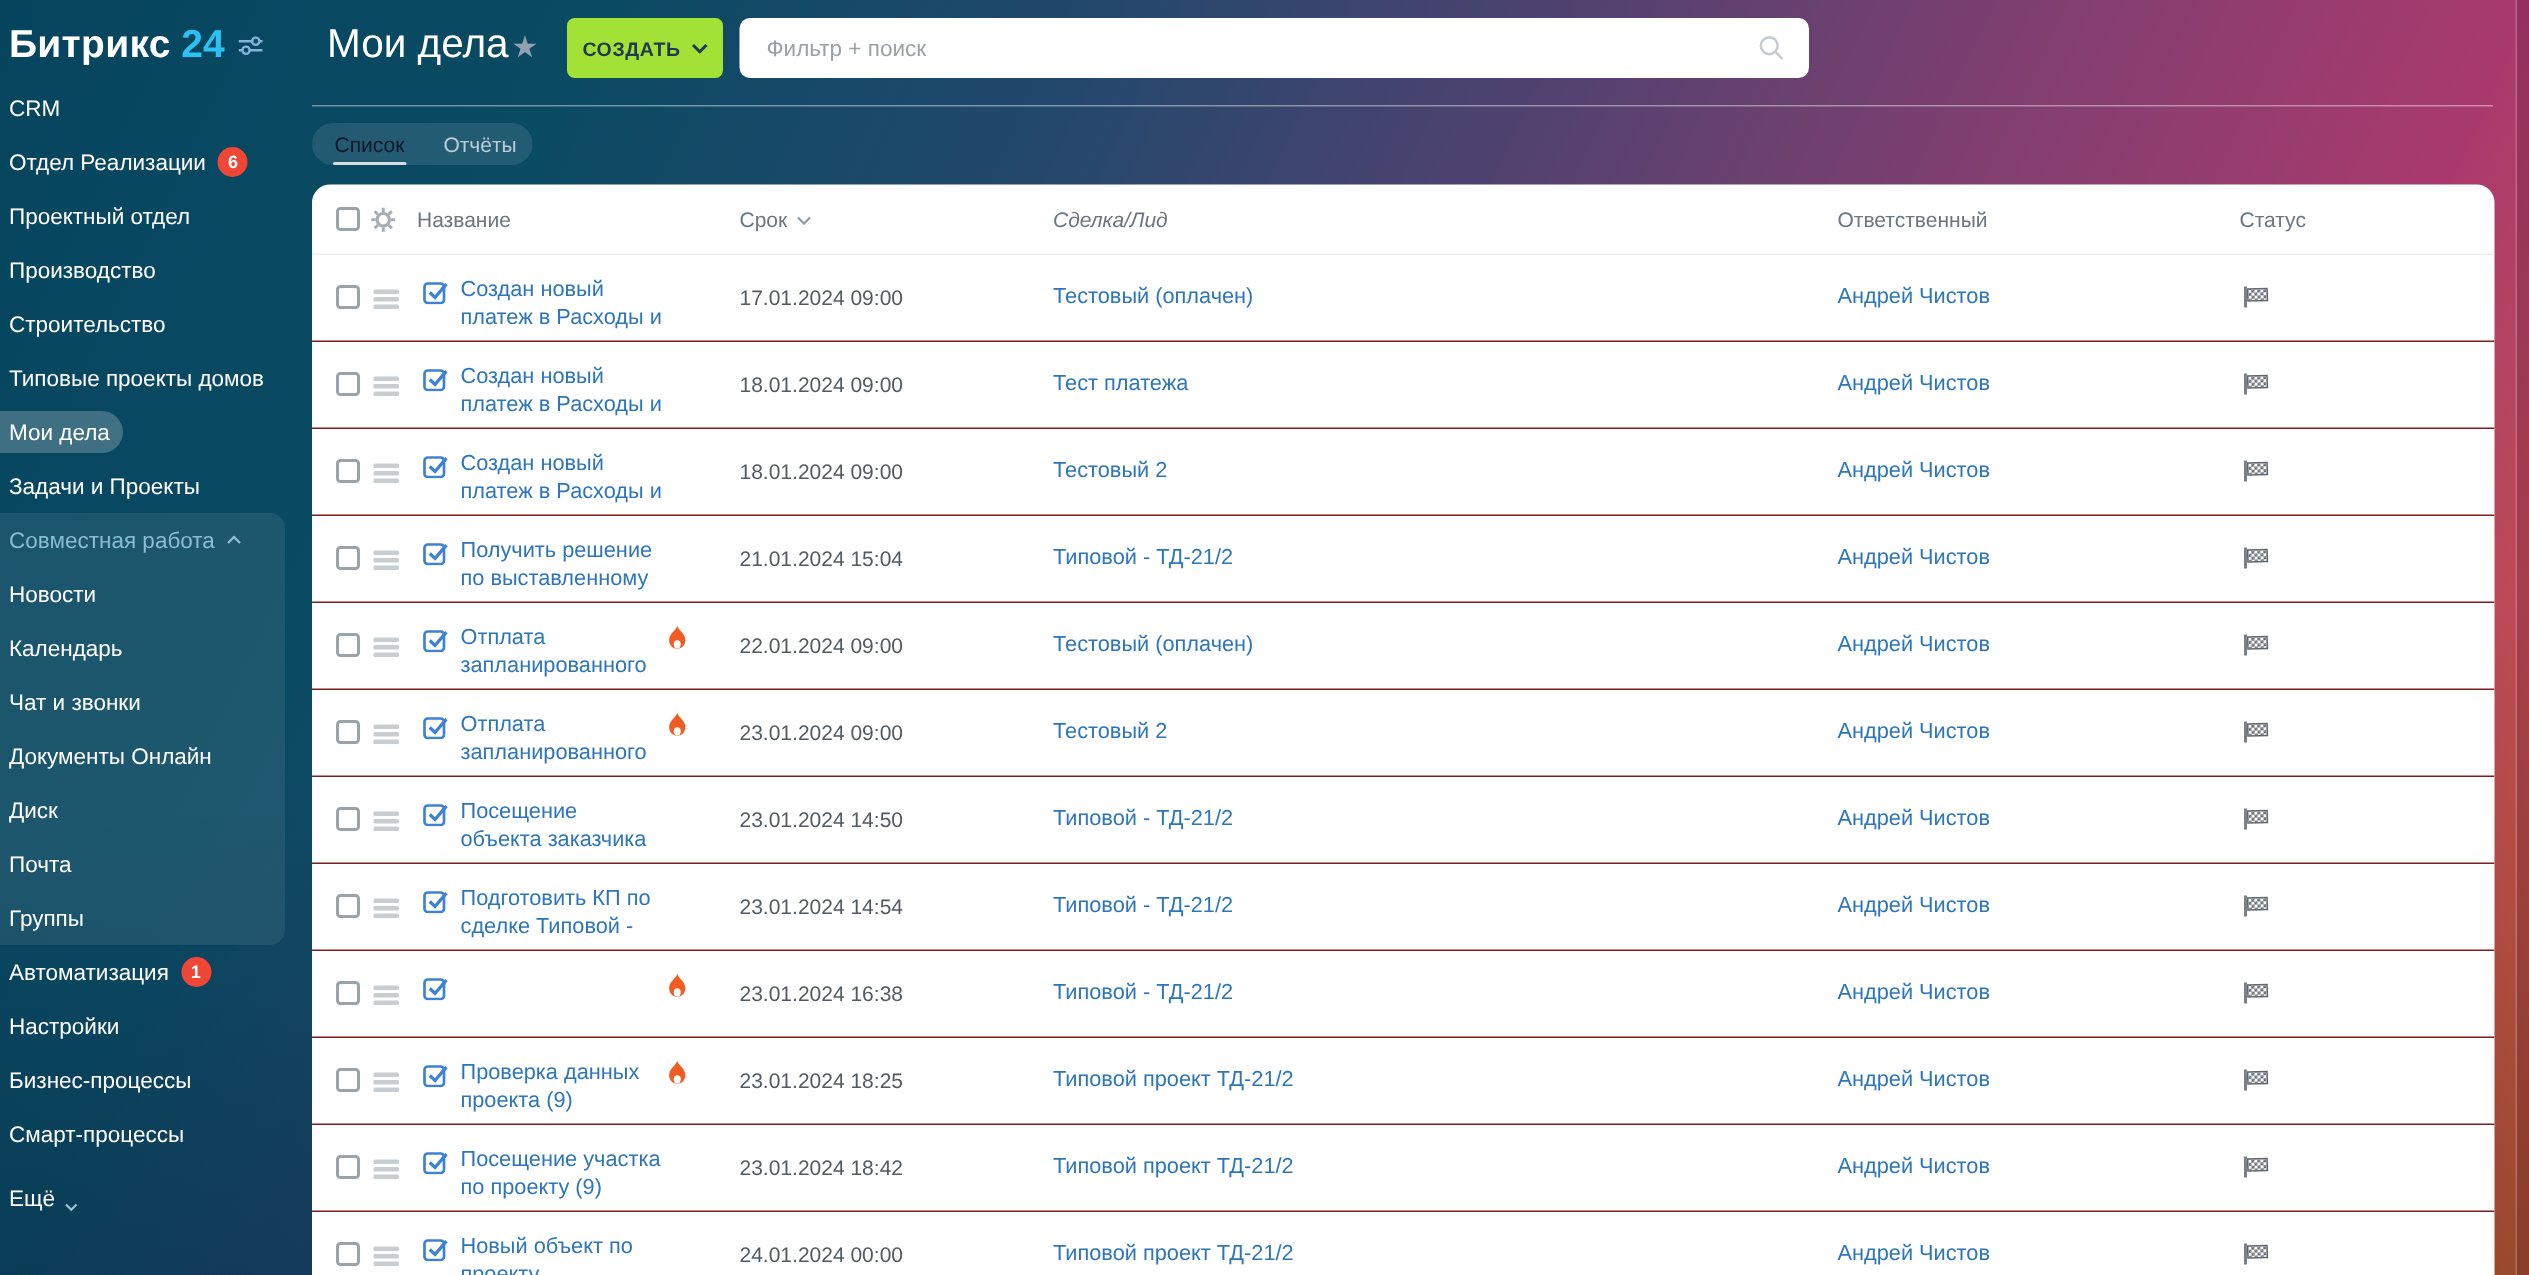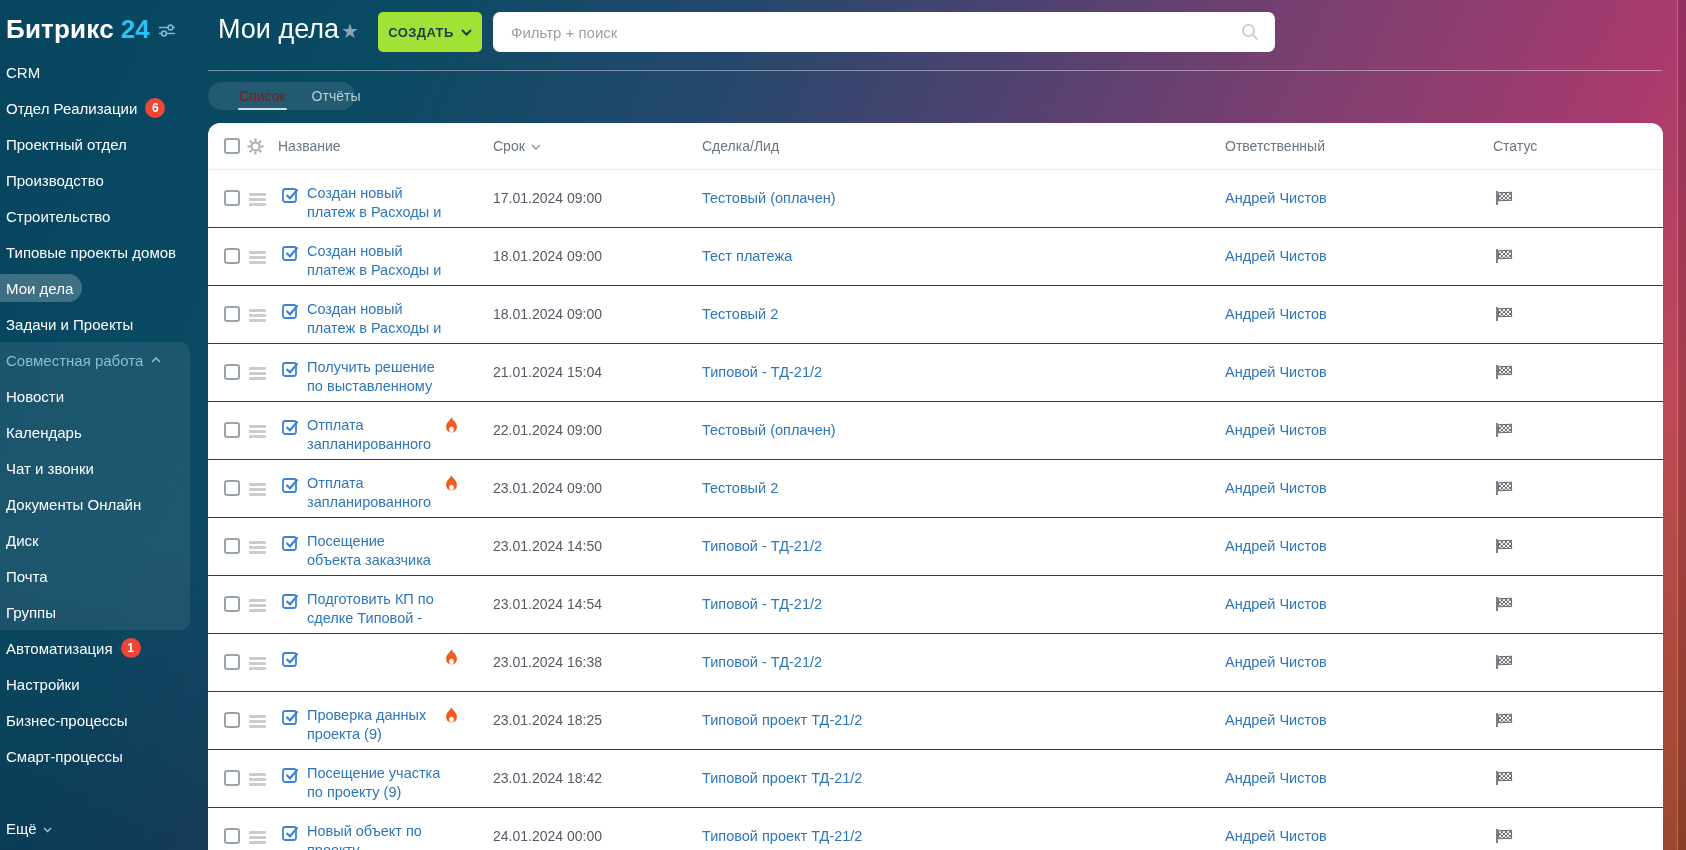--- a/index.html
+++ b/index.html
@@ -34,47 +34,47 @@
   .sb-item span.lbl { position:relative; z-index:1; }
   .sb-badge { margin-left:8px; min-width:20px; height:20px; padding:0 6px; border-radius:10px;
     background:#f04635; color:#fff; font-size:12px; font-weight:bold;
     display:inline-flex; align-items:center; justify-content:center; z-index:1; }
   .sb-group { position:absolute; left:0; top:342px; width:190px;
     background:rgba(255,255,255,0.08); border-radius:0 10px 10px 0; padding:0; }
   .sb-group-header { height:36px; display:flex; align-items:center; padding-left:6px;
     font-size:15px; color:#8cbcd4; cursor:pointer; }
   .sb-group-header svg { margin-left:8px; }
   #sidebar-bottom { top:630px; }
-  .sb-more { position:absolute; left:6px; top:810px; height:36px; display:flex;
-    align-items:center; font-size:15px; color:#fff; cursor:pointer; }
+  .sb-more { position:absolute; left:6px; top:772px; height:36px; display:flex;
+    align-items:flex-end; font-size:15px; color:#fff; cursor:pointer; }
   .sb-more svg { margin-left:6px; margin-top:3px; }
 
   
   .topbar { position:absolute; left:208px; top:0; height:70px; }
   .page-title { position:absolute; left:10px; top:14px; font-size:27px; font-weight:400; color:#fff; white-space:nowrap; }
   .fav-star { position:absolute; left:133px; top:19px; font-size:20px; color:#92a1b0; cursor:pointer; }
   .create-btn { position:absolute; left:170px; top:12px; width:104px; height:40px;
     background:#a2e135; border:none; border-radius:5px; color:#1d3a52; font-weight:bold;
     font-size:13px; letter-spacing:0.4px; cursor:pointer; display:flex; align-items:center;
     justify-content:center; gap:7px; font-family:"Liberation Sans",sans-serif; }
-  .search-box { position:absolute; left:285px; top:12px; width:782px; height:40px;
+  .search-box { position:absolute; left:285px; top:12px; width:713px; height:40px;
     background:#fff; border-radius:7px; display:flex; align-items:center; }
   .search-box input { flex:1; border:none; outline:none; background:transparent;
     font-size:15px; color:#333; padding:0 14px 0 18px; font-family:"Liberation Sans",sans-serif; }
   .search-box input::placeholder { color:#9ba1a8; }
   .search-icon { margin-right:16px; cursor:pointer; display:flex; }
   .top-divider { position:absolute; left:208px; top:70px; width:1454px; height:1px;
     background:rgba(255,255,255,0.42); }
 
   
   .tabs { position:absolute; left:208px; top:82px; height:28px; width:147px;
     background:rgba(255,255,255,0.10); border-radius:14px; display:flex;
     align-items:center; padding:0 14px; gap:24px; }
   .tab { font-size:14px; color:#b9cdd9; cursor:pointer; position:relative; padding:4px 1px; }
-  .tab.active { color:#7f1d1d;margin-left:16px; }
+  .tab.active { color:#0f172a; }
   .tab.active::after { content:""; position:absolute; left:0; right:0; bottom:-2px;
     height:2px; background:#d5dde2; border-radius:1px; }
 
   
   .panel { position:absolute; left:208px; top:123px; width:1455px; height:727px;
     background:#fff; border-radius:12px 12px 0 0; overflow:hidden; color:#525b63; }
   .thead { position:relative; height:47px; border-bottom:1px solid #e9edf1; }
   .th { position:absolute; top:15px; font-size:14px; color:#6b7680; cursor:pointer; }
   .row { position:relative; height:58px; border-bottom:1px solid #7f1d1d; }
 
@@ -95,21 +95,21 @@
   .c-resp { position:absolute; left:1017px; top:20px; font-size:14.5px; color:#2e76ba; text-decoration:none; cursor:pointer; }
   .flag { position:absolute; left:1288px; top:21px; width:18px; height:15px; }
   .flag .pole { position:absolute; left:0; top:0; width:1.5px; height:14px; background:#7a8086; }
   .flag .cloth { position:absolute; left:2px; top:0.5px; width:14px; height:9px;
     border:1px solid #60676e; background-color:#fff; transform:rotate(-2deg);
     background-image:
       linear-gradient(45deg,#60676e 25%,transparent 25%,transparent 75%,#60676e 75%),
       linear-gradient(45deg,#60676e 25%,transparent 25%,transparent 75%,#60676e 75%);
     background-size:4px 4px; background-position:0 0,2px 2px; }
 
-  .th-name { left:70px; } .th-due { left:285px; } .th-deal { left:494px; }
+  .th-name { left:70px; } .th-due { left:285px; } .th-deal { left:494px;font-style:italic; }
   .th-resp { left:1017px; } .th-status { left:1285px; }
   .sort-caret { margin-left:6px; vertical-align:1px; }
 </style>
 </head>
 <body>
 
 <div class="scroll-strip"></div>
 
 <aside class="sidebar">
   <div class="logo">

